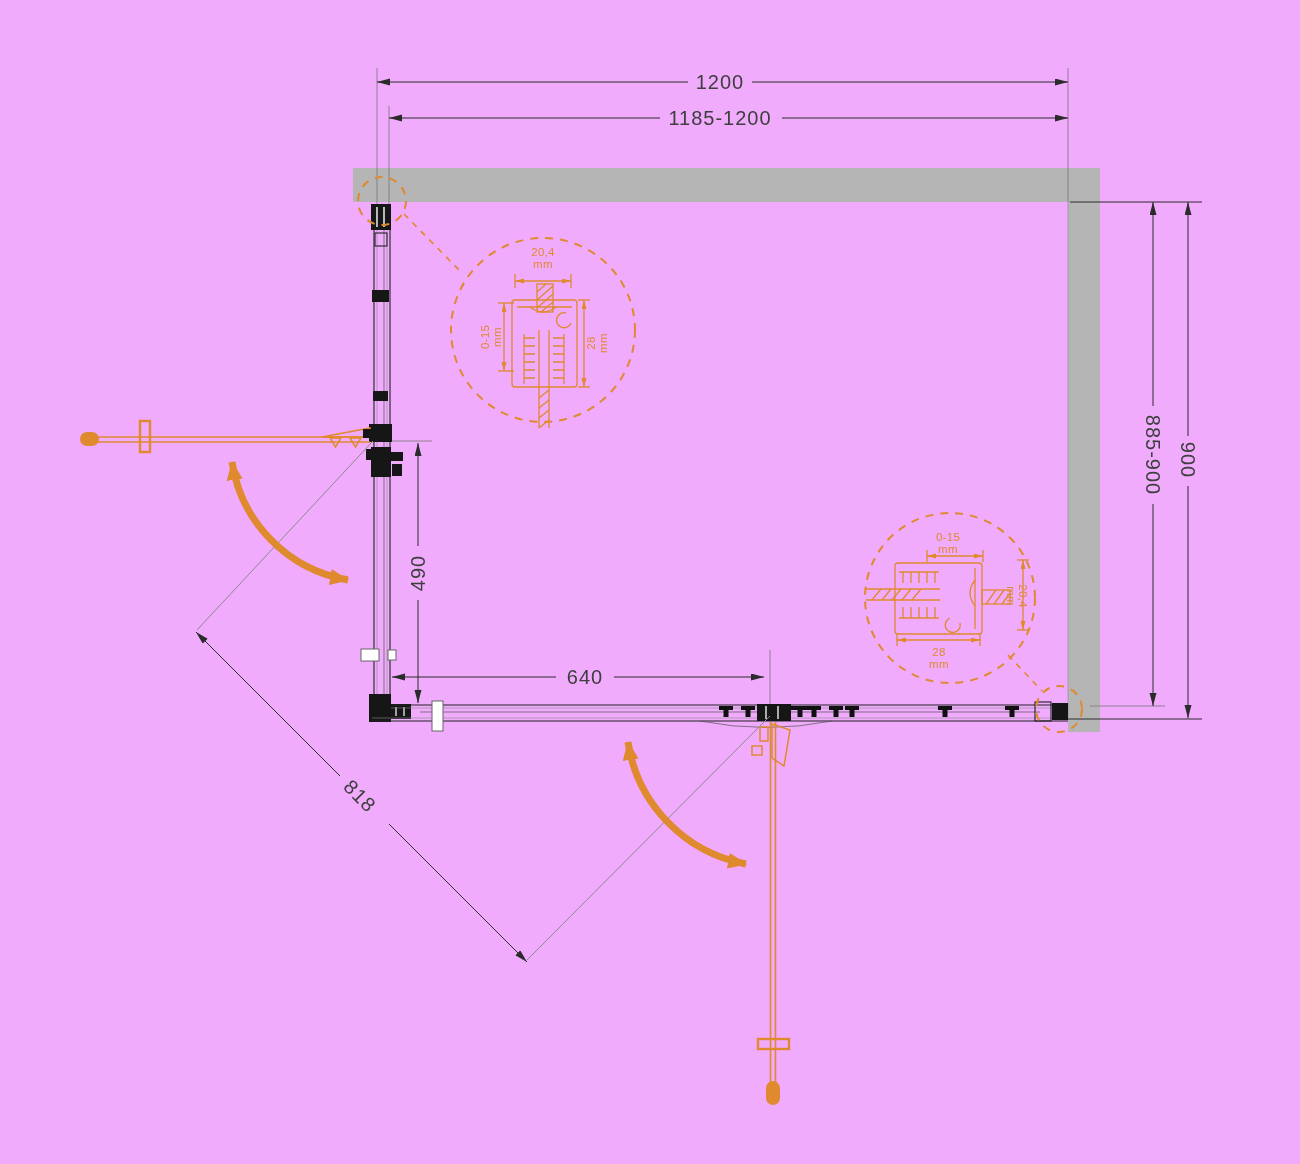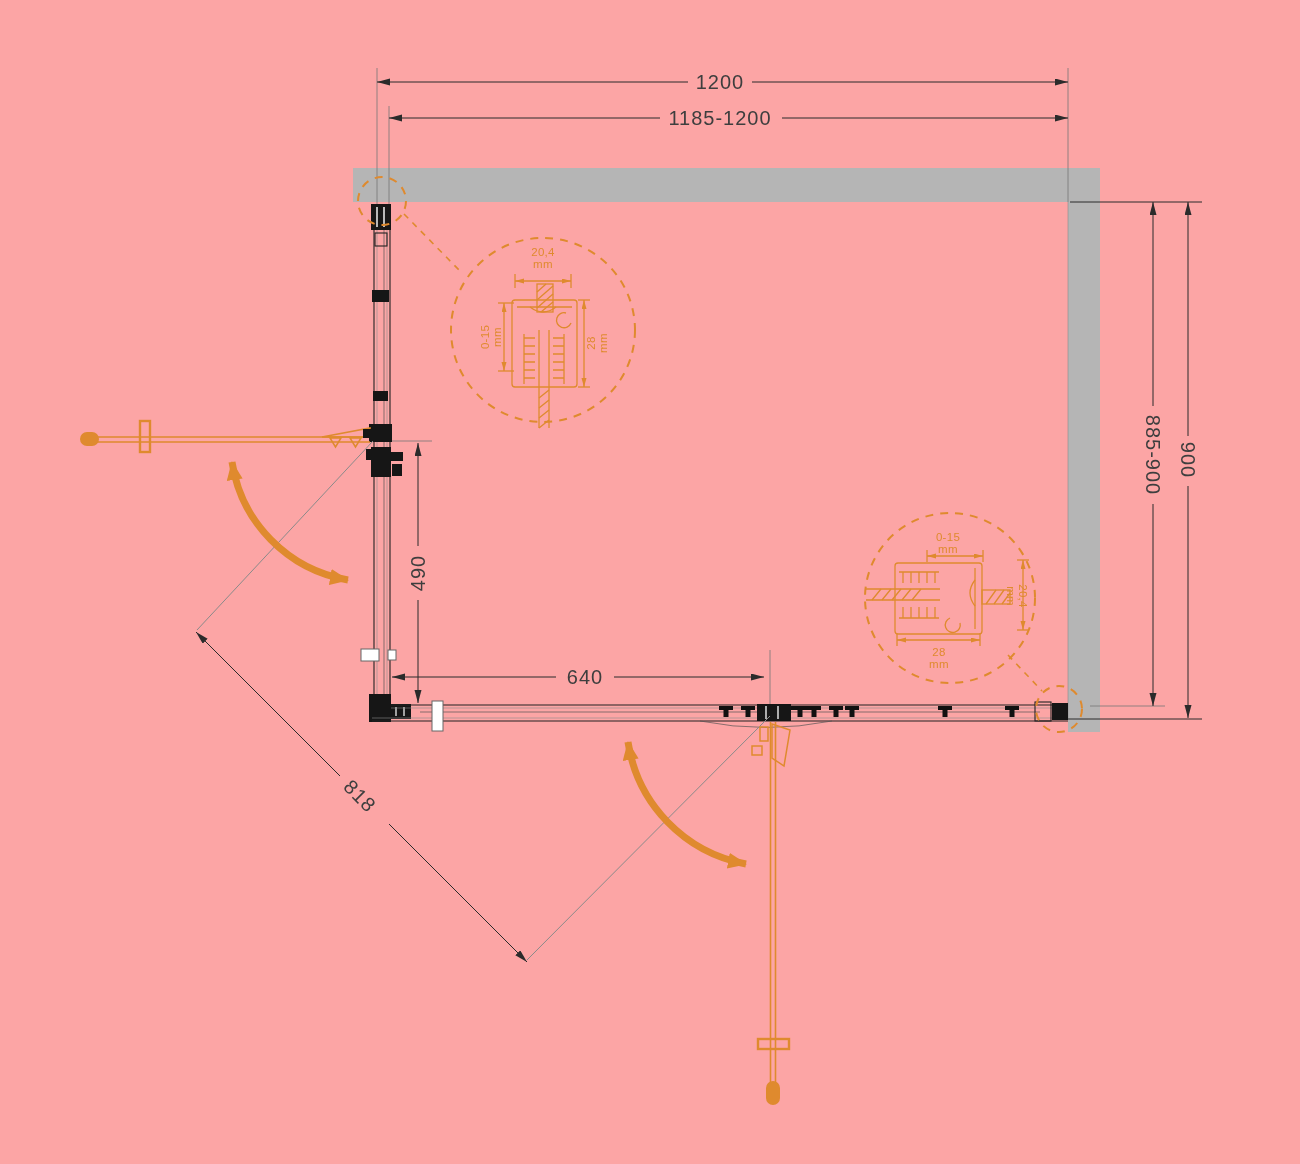--- a/index.html
+++ b/index.html
@@ -2,21 +2,21 @@
 <html><head>
 <meta charset="utf-8">
 <style>
   :root{
     --accent:#DF8A2E;
     --wall:#B5B5B5;
     --ink:#1A1A1A;
     --dim:#3E3E3E;
   }
   html,body{margin:0;padding:0;background:#ffffff;}
-  .canvas{position:relative;width:1300px;height:1164px;background:#fca5a5;overflow:hidden;}
+  .canvas{position:relative;width:1300px;height:1164px;background:#f0abfc;overflow:hidden;}
   svg{position:absolute;left:0;top:0;}
   text{font-family:"Liberation Sans", sans-serif;fill:var(--dim);}
   .dimT{font-size:20px;letter-spacing:1px;}
   .dimS{font-size:11.5px;fill:var(--accent);letter-spacing:.3px;}
   .thin{stroke:#777;stroke-width:.8;}
   .dline{stroke:#2b2b2b;stroke-width:1;}
   .frame{stroke:#222;stroke-width:1.1;fill:none;}
   .lite{stroke:#8a8a8a;stroke-width:.6;fill:none;}
   .mid{stroke:#555;stroke-width:.7;fill:none;}
   .hw{fill:#161616;stroke:none;}

